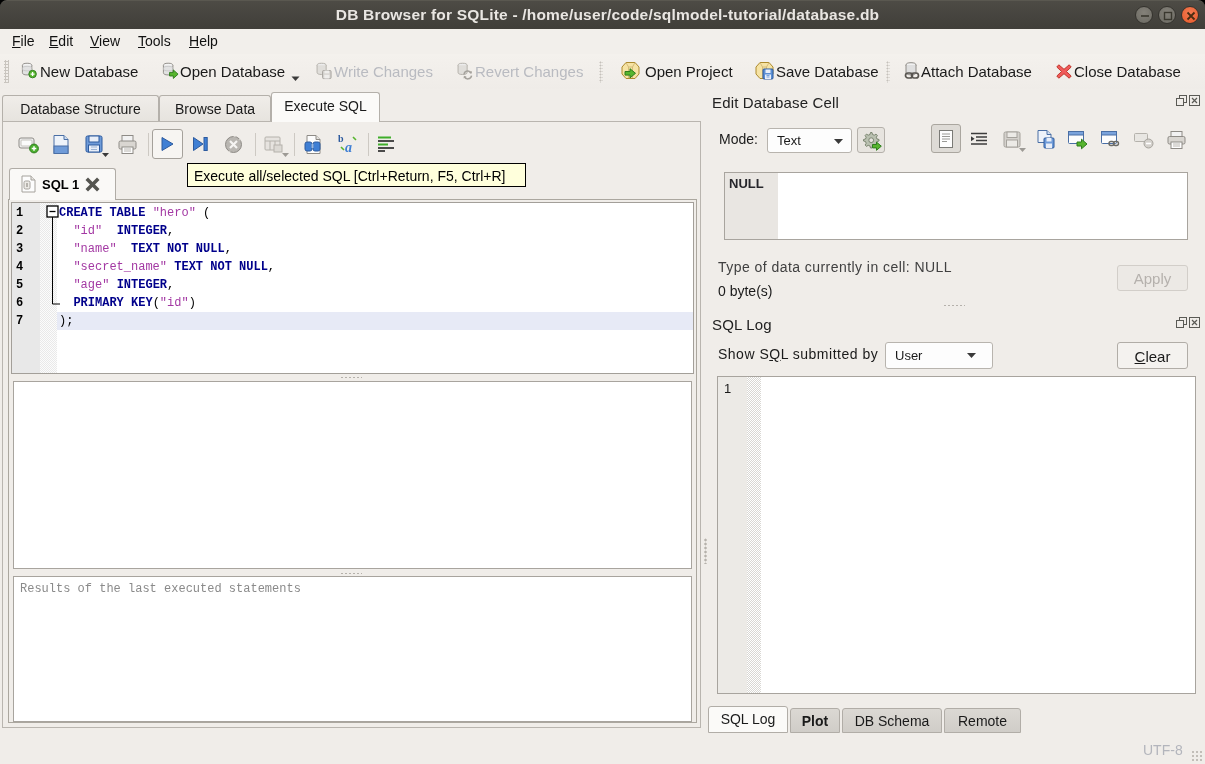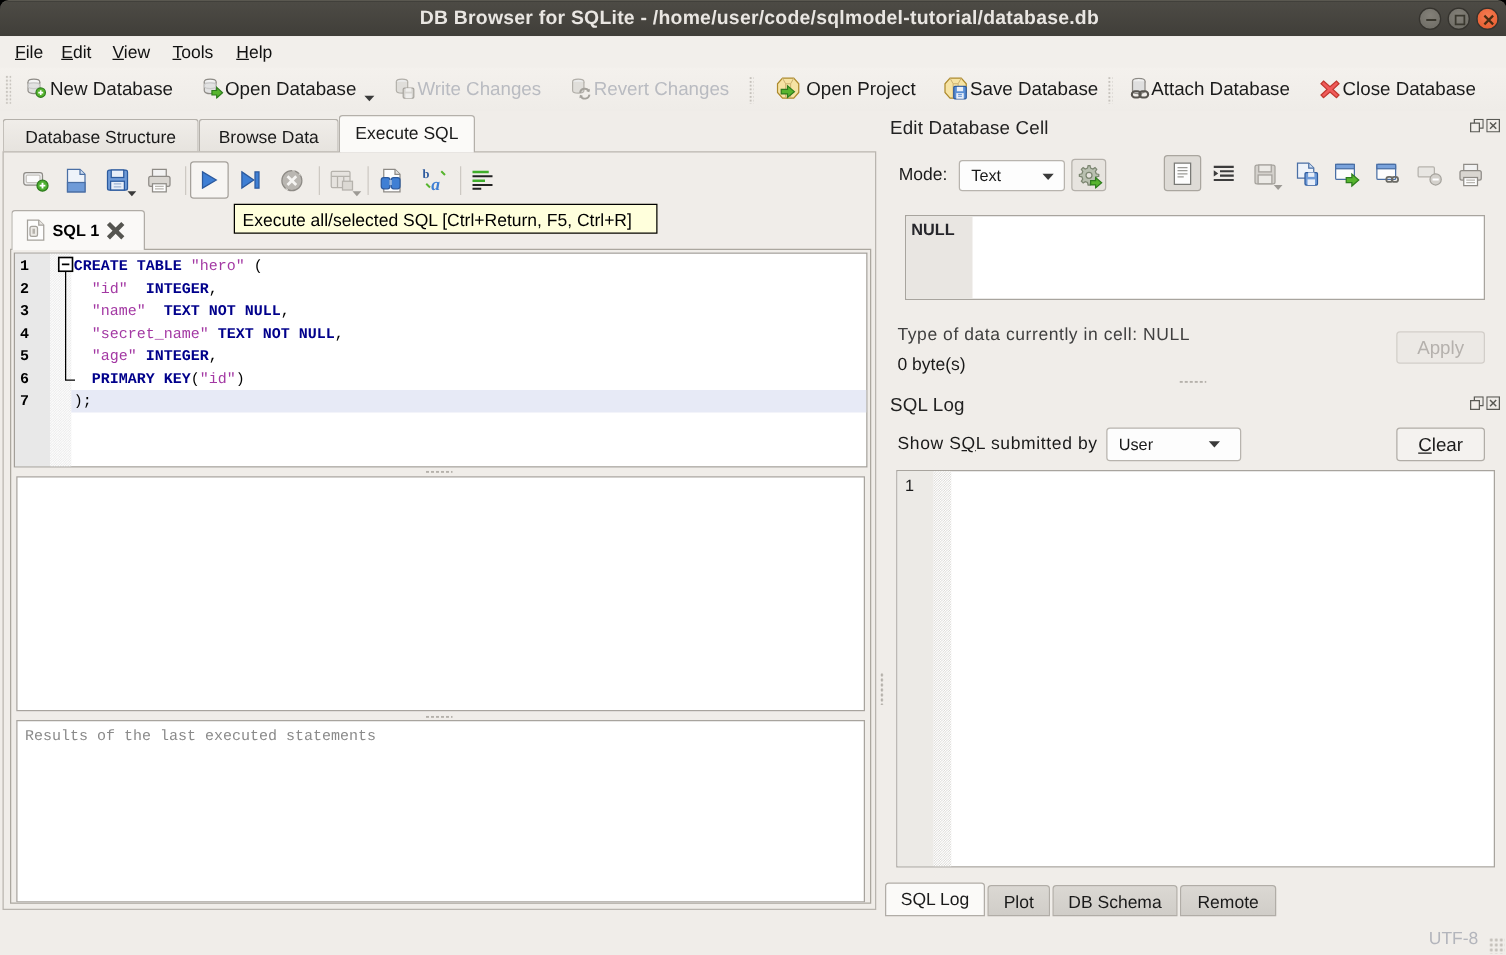--- a/index.html
+++ b/index.html
@@ -221,21 +221,21 @@
 <div class="abs" id="show-label">Show S<span style="text-decoration:underline">Q</span>L submitted by</div>
 <div class="abs combo" id="user-combo">User</div>
 <div class="abs" id="clear-btn"><span style="text-decoration:underline">C</span>lear</div>
 <div class="abs" id="logarea">
     <div class="margin"></div>
     <div class="strip"></div>
     <div class="n">1</div>
   </div>
 
 <div class="abs dtab" id="dtab-active" style="left:708px; width:80px;">SQL Log</div>
-<div class="abs dtab" style="left:790px; width:50px;">Plot</div>
+<div class="abs dtab" style="left:790px; width:50px;font-weight:bold;">Plot</div>
 <div class="abs dtab" style="left:842px; width:100px;">DB Schema</div>
 <div class="abs dtab" style="left:944px; width:77px;">Remote</div>
 
 <div class="abs split-dots" style="left:943px; top:304px;"></div>
 <div class="abs" style="left:704px; top:538px; width:3px; height:26px; background-image:radial-gradient(#b5b1ab 1px, transparent 1.2px); background-size:3px 4px;"></div>
 <div class="abs" id="utf8">UTF-8</div>
 <div class="abs" id="grip"></div>
 
 <svg class="abs" style="left:21px; top:62px;" width="16" height="17" viewBox="0 0 17 17">
   <ellipse cx="6.5" cy="3.2" rx="5" ry="2.4" fill="#f4f4f4" stroke="#8e8b86"></ellipse>

